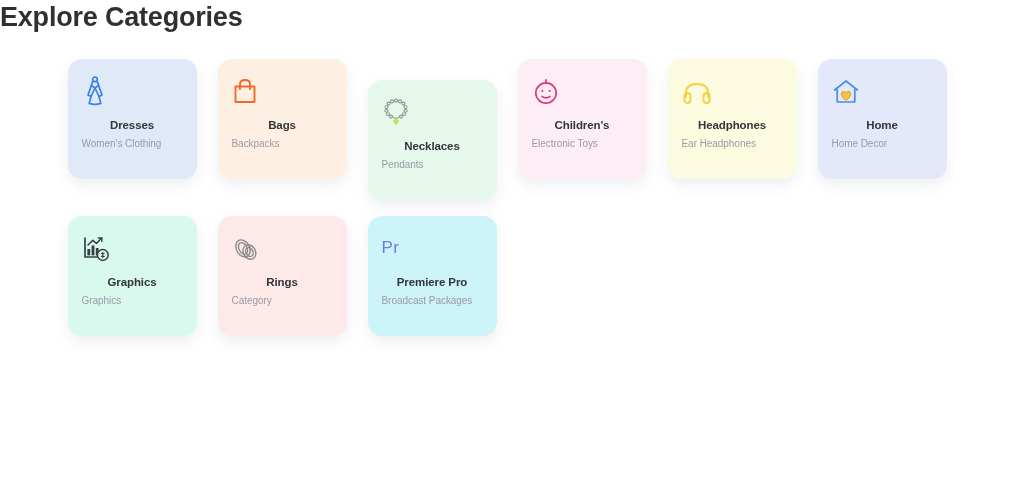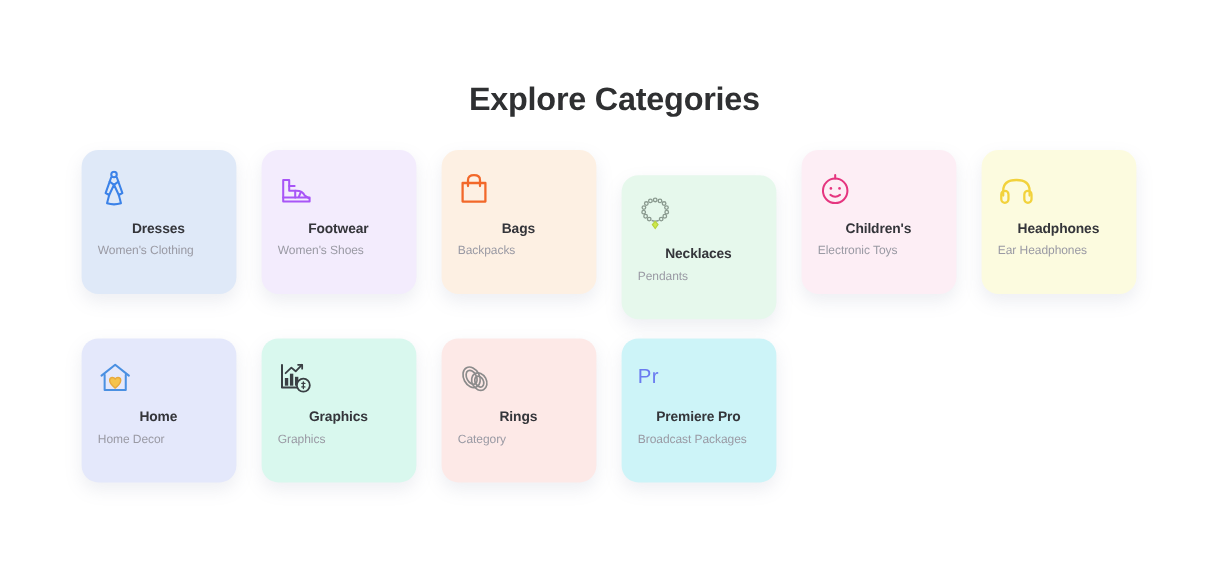--- a/index.html
+++ b/index.html
@@ -13,26 +13,25 @@
   }
 
   .page {
     width: 1024px;
     height: 489px;
     background: #ffffff;
     position: relative;
   }
 
   .page-title {
-    text-align: center;
+    text-align: left;
     font-size: 27px;
     font-weight: bold;
     color: #2f3032;
     letter-spacing: -0.2px;
-    padding-top: 66px;
     line-height: 34px;
   }
 
   .grid-wrap {
     padding: 0 0 0 0;
     margin-top: 25px;
     display: flex;
     justify-content: center;
   }
 
@@ -103,33 +102,20 @@
             <circle cx="13" cy="3.4" r="2.3"></circle>
             <path d="M10.6 5.9 L9.4 9.4 L13 12 L16.6 9.4 L15.4 5.9"></path>
             <path d="M9.4 9.4 L6 19 L9 20.5 L13 12 L17 20.5 L20 19 L16.6 9.4"></path>
             <path d="M9 20.5 L7.2 27.4 Q13 29.2 18.8 27.4 L17 20.5"></path>
           </svg>
         </div>
         <div class="card-title">Dresses</div>
         <div class="card-sub">Women's Clothing</div>
       </div>
 
-      <div class="card" style="background: rgb(243, 236, 253);">
-        <div class="card-icon">
-          <svg width="30" height="26" viewBox="0 0 30 26" fill="none" stroke="#a855f7" stroke-width="1.7" stroke-linecap="round" stroke-linejoin="round">
-            <path d="M4 4 L9 4 L9 13 L15 13 Q20 13 22 17 L26 19.5 L26 22 L4 22 Z"></path>
-            <path d="M9 9 L13.5 9"></path>
-            <path d="M4 18.5 L26 18.5"></path>
-            <path d="M14 13 L14 18.5"></path>
-            <path d="M18.5 14.5 L17 18"></path>
-          </svg>
-        </div>
-        <div class="card-title">Footwear</div>
-        <div class="card-sub">Women's Shoes</div>
-      </div>
 
       <div class="card" style="background: rgb(253, 240, 227);">
         <div class="card-icon">
           <svg width="26" height="29" viewBox="0 0 26 29" fill="none" stroke="#f2682a" stroke-width="1.9" stroke-linecap="round" stroke-linejoin="round">
             <path d="M3.5 9.5 L22.5 9.5 L22.5 25 L3.5 25 Z"></path>
             <path d="M8 12 L8 7 Q8 3 13 3 Q18 3 18 7 L18 12"></path>
           </svg>
         </div>
         <div class="card-title">Bags</div>
         <div class="card-sub">Backpacks</div>

